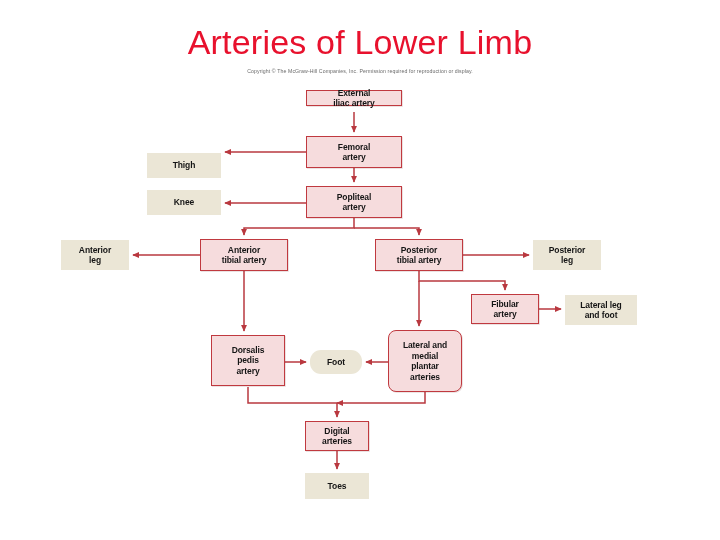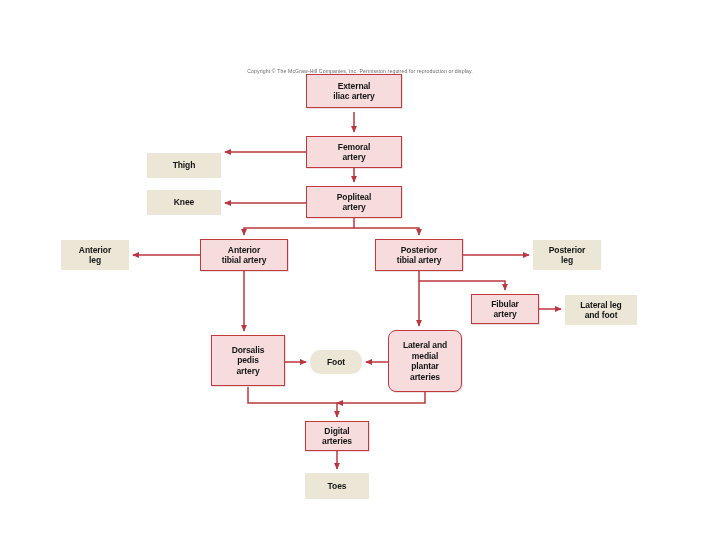--- a/index.html
+++ b/index.html
@@ -81,20 +81,21 @@
     width: 720px;
     height: 540px;
     pointer-events: none;
   }
 </style>
 </head>
 <body>
 
 <div id="slide">
 
+  <div id="title">Arteries of Lower Limb</div>
   <div id="copyright">Copyright © The McGraw-Hill Companies, Inc. Permission required for reproduction or display.</div>
 
   <div id="diagram">
     <svg id="links" viewBox="0 0 720 540">
       <defs>
         <marker id="arrowhead" markerWidth="7" markerHeight="6" refX="6.2" refY="3" orient="auto" markerUnits="userSpaceOnUse">
           <path d="M0,0 L7,3 L0,6 Z" fill="#b9383f"></path>
         </marker>
       </defs>
       <g id="edge-paths">
@@ -111,21 +112,21 @@
           <path d="M419,281 L419,326" fill="none" stroke="#b9383f" stroke-width="1.5" marker-end="url(#arrowhead)"></path>
           <path d="M539,309 L561,309" fill="none" stroke="#b9383f" stroke-width="1.5" marker-end="url(#arrowhead)"></path>
           <path d="M285,362 L306,362" fill="none" stroke="#b9383f" stroke-width="1.5" marker-end="url(#arrowhead)"></path>
           <path d="M388,362 L366,362" fill="none" stroke="#b9383f" stroke-width="1.5" marker-end="url(#arrowhead)"></path>
           <path d="M248,387 L248,403 L337,403 L337,417" fill="none" stroke="#b9383f" stroke-width="1.5" marker-end="url(#arrowhead)"></path>
           <path d="M425,392 L425,403 L337,403" fill="none" stroke="#b9383f" stroke-width="1.5" marker-end="url(#arrowhead)"></path>
           <path d="M337,451 L337,469" fill="none" stroke="#b9383f" stroke-width="1.5" marker-end="url(#arrowhead)"></path>
         </g>
     </svg>
     <div id="nodes">
-        <div class="node artery" style="left: 306px; top: 74px; width: 96px; height: 34px;">
+        <div class="node artery" style="left: 306px; top: 90px; width: 96px; height: 16px;">
           <span>External<br>iliac artery</span>
         </div>
         <div class="node artery" style="left: 306px; top: 136px; width: 96px; height: 32px;">
           <span>Femoral<br>artery</span>
         </div>
         <div class="node region" style="left: 147px; top: 153px; width: 74px; height: 25px;">
           <span>Thigh</span>
         </div>
         <div class="node artery" style="left: 306px; top: 186px; width: 96px; height: 32px;">
           <span>Popliteal<br>artery</span>

